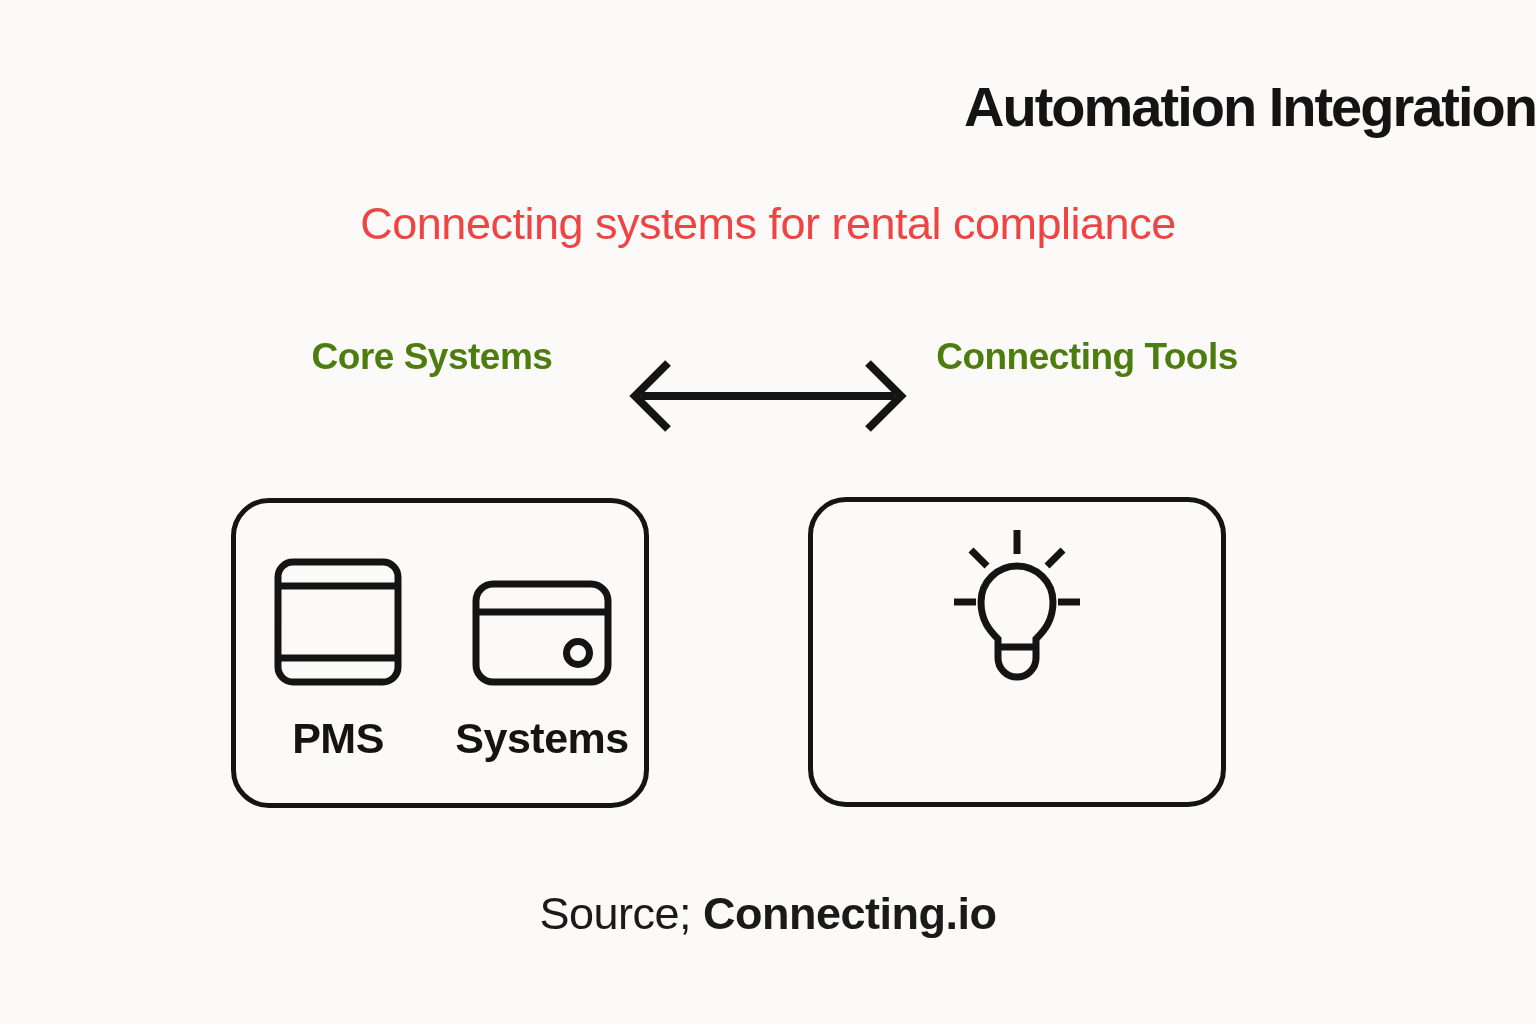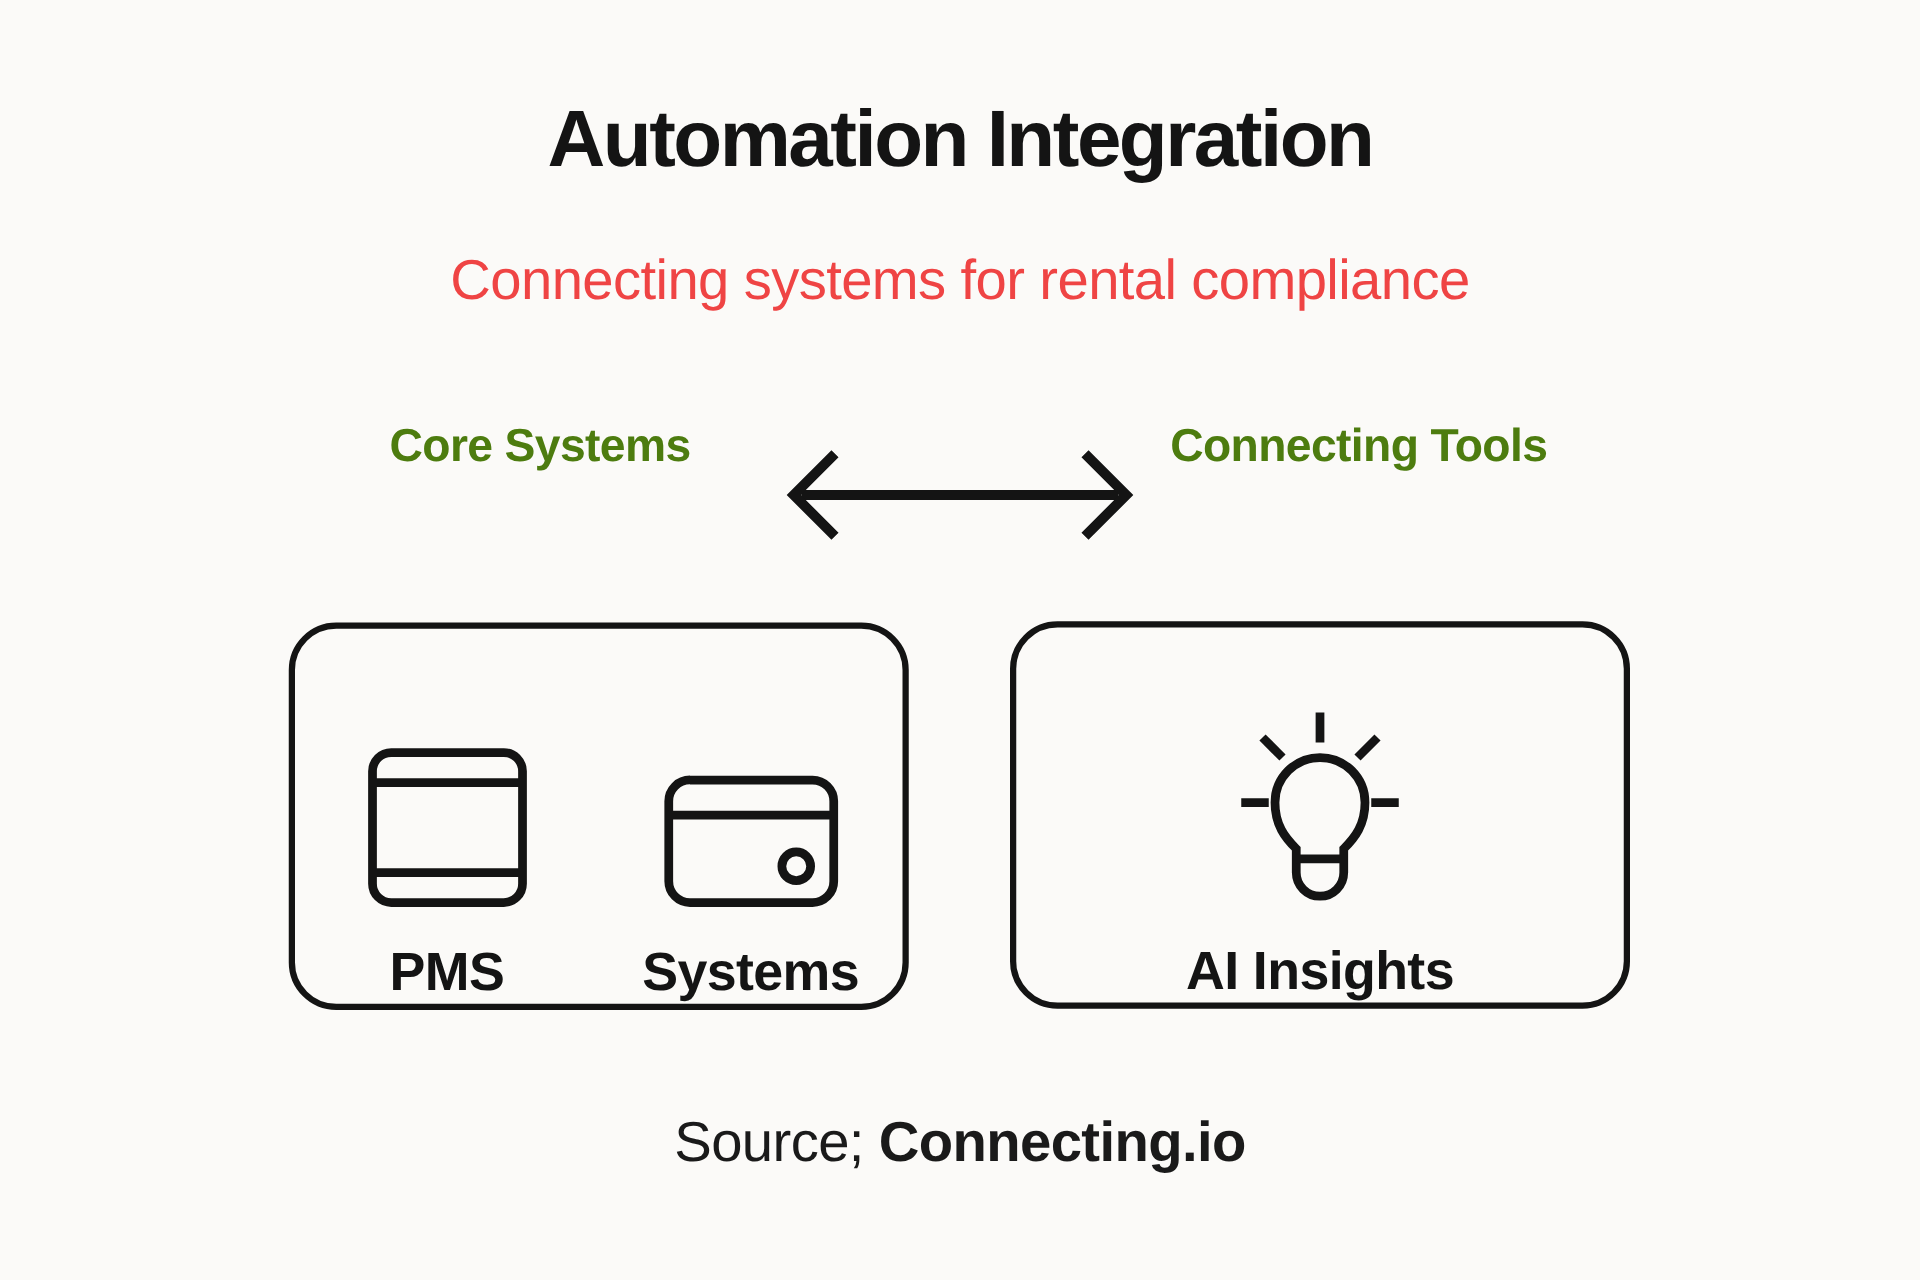--- a/index.html
+++ b/index.html
@@ -13,22 +13,22 @@
     height: 1024px;
     background: #FBFAF8;
     font-family: "Liberation Sans", sans-serif;
     color: #161616;
     overflow: hidden;
   }
   .title {
     position: absolute;
     top: 74px; left: 0; right: 0;
     margin: 0;
-    text-align: center;
-    font-size: 64px;
+    text-align: right;
+    font-size: 56px;
     font-weight: 700;
     letter-spacing: -2px;
     color: #141414;
   }
   .subtitle {
     position: absolute;
     top: 198px; left: 0; right: 0;
     margin: 0;
     text-align: center;
     font-size: 45px;
@@ -57,29 +57,28 @@
     height: 88px;
   }
   .connector line, .connector polyline {
     fill: none;
     stroke: #141414;
     stroke-width: 8;
     stroke-linejoin: miter;
   }
   .panel {
     position: absolute;
-    width: 496px;
+    width: 418px;
     height: 310px;
     border: 5px solid #141414;
     border-radius: 38px;
     box-sizing: border-box;
     display: flex;
     flex-direction: row;
     background: transparent;
-    align-items: flex-end;
   }
   .panel.left-panel  { left: 231px; top: 498px; }
   .panel.right-panel { left: 808px; top: 497px; }
   .cell {
     flex: 1;
     display: flex;
     flex-direction: column;
     align-items: center;
   }
   .icon-holder {
@@ -161,21 +160,20 @@
         <svg width="130" height="158" viewBox="0 0 130 158" aria-hidden="true">
           <line class="icon-stroke" x1="65" y1="3" x2="65" y2="27"></line>
           <line class="icon-stroke" x1="19" y1="23" x2="35" y2="39"></line>
           <line class="icon-stroke" x1="111" y1="23" x2="95" y2="39"></line>
           <line class="icon-stroke" x1="2" y1="75" x2="24" y2="75"></line>
           <line class="icon-stroke" x1="106" y1="75" x2="128" y2="75"></line>
           <path class="icon-stroke" d="M46 112 C37 103 29 93 29 75 A36 36 0 0 1 101 75 C101 93 93 103 84 112 L84 131 A19 19 0 0 1 46 131 Z"></path>
           <line class="icon-stroke" x1="46" y1="120" x2="84" y2="120"></line>
         </svg>
       </div>
-      <div class="cell-label">AI Insights</div>
     </div>
   </section>
 
   <p class="source">
     <span>Source;</span>
     <span class="source-name">Connecting.io</span>
   </p>
 
 </div>
 

